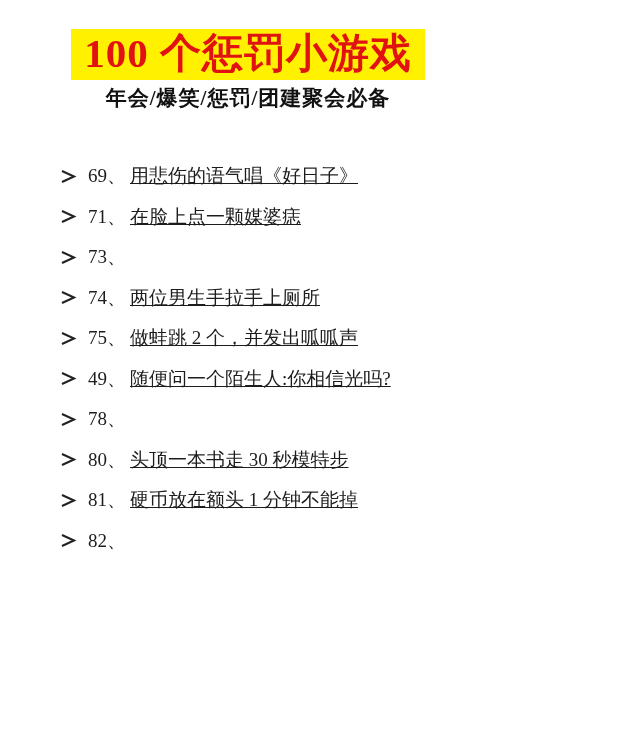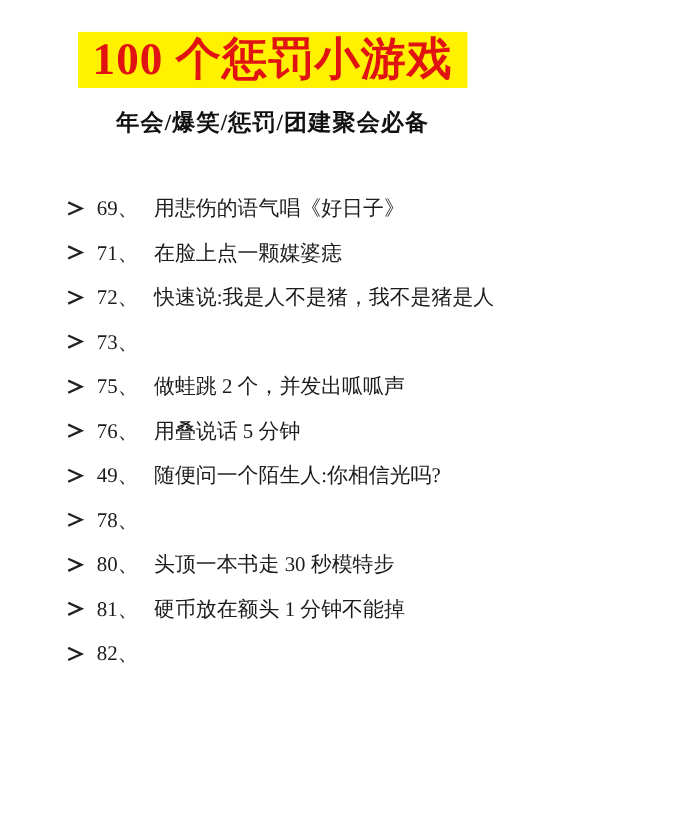--- a/index.html
+++ b/index.html
@@ -22,21 +22,21 @@
     color: #e11212;
     font-weight: 700;
     font-size: 41px;
     line-height: 1.1;
     padding: 2px 13px 4px 13px;
     letter-spacing: 1px;
     white-space: nowrap;
   }
 
   .subtitle {
-    margin-top: 17px;
+    margin-top: 4px;
     font-size: 21px;
     font-weight: 700;
     color: #111111;
     letter-spacing: 1px;
   }
 
   .game-list {
     list-style: none;
     margin: 44px 0 0 0;
     padding: 0 0 0 60px;
@@ -49,25 +49,26 @@
   }
   .marker {
     display: inline-flex;
     align-items: center;
     width: 17px;
     margin-right: 11px;
     flex: 0 0 auto;
   }
   .num {
     font-size: 19px;
-    margin-right: 14px;
+    margin-right: 4px;
     flex: 0 0 auto;
   }
   .txt {
     font-size: 19px;
+    text-decoration: underline;
   }
 </style>
 </head>
 <body>
 
 <div class="page">
 
   <div class="header">
     <span class="title-highlight">100 个惩罚小游戏</span>
     <div class="subtitle">年会/爆笑/惩罚/团建聚会必备</div>
@@ -91,48 +92,39 @@
       </span>
       <span class="num">71、</span>
       <span class="txt">在脸上点一颗媒婆痣</span>
     </li>
       <li>
       <span class="marker">
         <svg width="17" height="15" viewBox="0 0 17 15" aria-hidden="true">
           <path d="M2 2 L14 7.5 L2 13" fill="none" stroke="#222222" stroke-width="2.1" stroke-linejoin="miter"></path>
         </svg>
       </span>
-      <span class="num">72、</span>
-      <span class="txt">快速说:我是人不是猪，我不是猪是人</span>
+      <span class="num">73、</span>
     </li>
       <li>
       <span class="marker">
         <svg width="17" height="15" viewBox="0 0 17 15" aria-hidden="true">
           <path d="M2 2 L14 7.5 L2 13" fill="none" stroke="#222222" stroke-width="2.1" stroke-linejoin="miter"></path>
         </svg>
       </span>
-      <span class="num">73、</span>
+      <span class="num">74、</span>
+      <span class="txt">两位男生手拉手上厕所</span>
     </li>
       <li>
       <span class="marker">
         <svg width="17" height="15" viewBox="0 0 17 15" aria-hidden="true">
           <path d="M2 2 L14 7.5 L2 13" fill="none" stroke="#222222" stroke-width="2.1" stroke-linejoin="miter"></path>
         </svg>
       </span>
       <span class="num">75、</span>
       <span class="txt">做蛙跳 2 个，并发出呱呱声</span>
-    </li>
-      <li>
-      <span class="marker">
-        <svg width="17" height="15" viewBox="0 0 17 15" aria-hidden="true">
-          <path d="M2 2 L14 7.5 L2 13" fill="none" stroke="#222222" stroke-width="2.1" stroke-linejoin="miter"></path>
-        </svg>
-      </span>
-      <span class="num">76、</span>
-      <span class="txt">用叠说话 5 分钟</span>
     </li>
       <li>
       <span class="marker">
         <svg width="17" height="15" viewBox="0 0 17 15" aria-hidden="true">
           <path d="M2 2 L14 7.5 L2 13" fill="none" stroke="#222222" stroke-width="2.1" stroke-linejoin="miter"></path>
         </svg>
       </span>
       <span class="num">49、</span>
       <span class="txt">随便问一个陌生人:你相信光吗?</span>
     </li>

